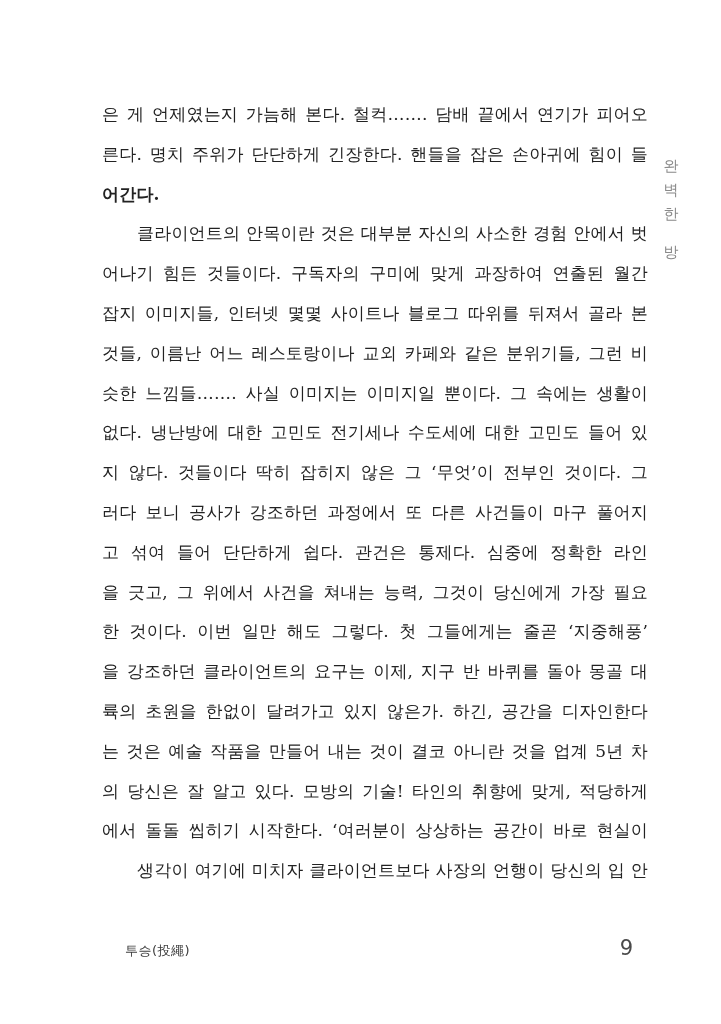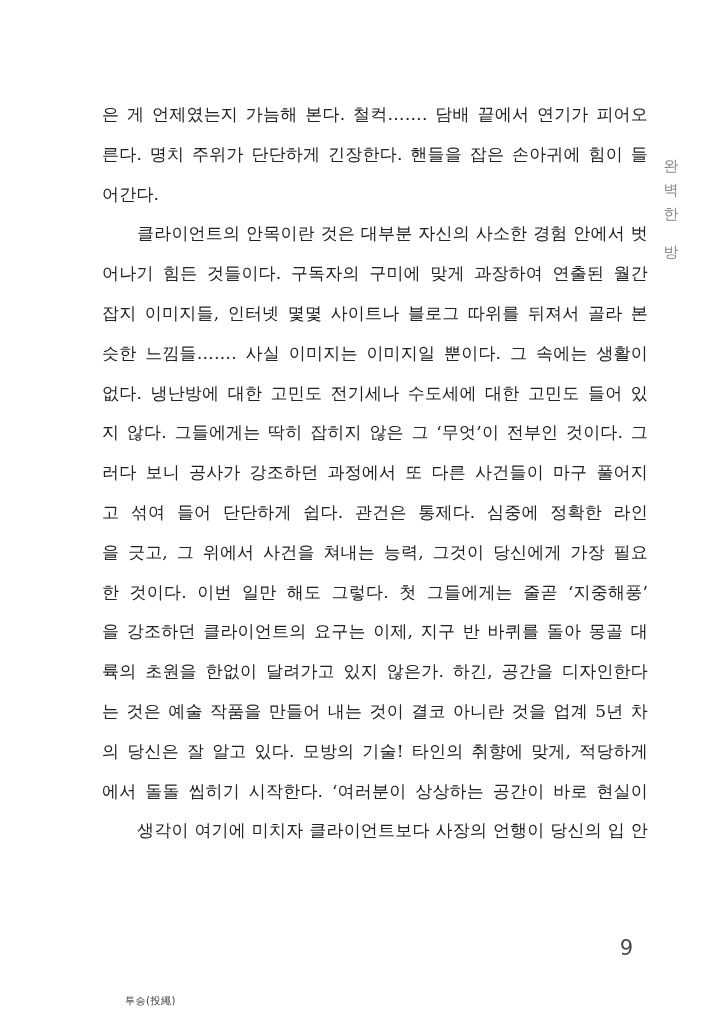--- a/index.html
+++ b/index.html
@@ -28,40 +28,41 @@
     line-height: 39.8px;
     text-align: justify;
     text-align-last: justify;
     overflow: hidden;
     white-space: nowrap;
     letter-spacing: 0.2px;
   }
   .text-line.pend {
     text-align: center;
     text-align-last: left;
+    font-weight: bold;
   }
   .text-line.indent {
     text-indent: 35px;
   }
   .side-title {
     position: absolute;
     left: 661px;
     top: 148px;
     writing-mode: vertical-rl;
     font-family: "DejaVu Sans", sans-serif;
     font-size: 15px;
     letter-spacing: 9px;
     color: #8a8a8a;
   }
   .footer-left {
     position: absolute;
     left: 125px;
-    top: 994px;
+    top: 942px;
     font-family: "DejaVu Sans", sans-serif;
-    font-size: 10px;
+    font-size: 13px;
     color: #3c3c3c;
     letter-spacing: 0.5px;
   }
   .page-number {
     position: absolute;
     left: 593px;
     top: 936px;
     width: 40px;
     text-align: right;
     font-family: "DejaVu Sans", sans-serif;
@@ -74,23 +75,24 @@
 
 <div class="page">
 
   <div class="body-text">
       <div class="text-line">은 게 언제였는지 가늠해 본다. 철컥……. 담배 끝에서 연기가 피어오</div>
       <div class="text-line">른다. 명치 주위가 단단하게 긴장한다. 핸들을 잡은 손아귀에 힘이 들</div>
       <div class="text-line pend">어간다.</div>
       <div class="text-line indent">클라이언트의 안목이란 것은 대부분 자신의 사소한 경험 안에서 벗</div>
       <div class="text-line">어나기 힘든 것들이다. 구독자의 구미에 맞게 과장하여 연출된 월간</div>
       <div class="text-line">잡지 이미지들, 인터넷 몇몇 사이트나 블로그 따위를 뒤져서 골라 본</div>
+      <div class="text-line">것들, 이름난 어느 레스토랑이나 교외 카페와 같은 분위기들, 그런 비</div>
       <div class="text-line">슷한 느낌들……. 사실 이미지는 이미지일 뿐이다. 그 속에는 생활이</div>
       <div class="text-line">없다. 냉난방에 대한 고민도 전기세나 수도세에 대한 고민도 들어 있</div>
-      <div class="text-line">지 않다. 그들에게는 딱히 잡히지 않은 그 ‘무엇’이 전부인 것이다. 그</div>
+      <div class="text-line">지 않다. 것들이다 딱히 잡히지 않은 그 ‘무엇’이 전부인 것이다. 그</div>
       <div class="text-line">러다 보니 공사가 강조하던 과정에서 또 다른 사건들이 마구 풀어지</div>
       <div class="text-line">고 섞여 들어 단단하게 쉽다. 관건은 통제다. 심중에 정확한 라인</div>
       <div class="text-line">을 긋고, 그 위에서 사건을 쳐내는 능력, 그것이 당신에게 가장 필요</div>
       <div class="text-line">한 것이다. 이번 일만 해도 그렇다. 첫 그들에게는 줄곧 ‘지중해풍’</div>
       <div class="text-line">을 강조하던 클라이언트의 요구는 이제, 지구 반 바퀴를 돌아 몽골 대</div>
       <div class="text-line">륙의 초원을 한없이 달려가고 있지 않은가. 하긴, 공간을 디자인한다</div>
       <div class="text-line">는 것은 예술 작품을 만들어 내는 것이 결코 아니란 것을 업계 5년 차</div>
       <div class="text-line">의 당신은 잘 알고 있다. 모방의 기술! 타인의 취향에 맞게, 적당하게</div>
       <div class="text-line">에서 돌돌 씹히기 시작한다. ‘여러분이 상상하는 공간이 바로 현실이</div>
       <div class="text-line indent">생각이 여기에 미치자 클라이언트보다 사장의 언행이 당신의 입 안</div>

